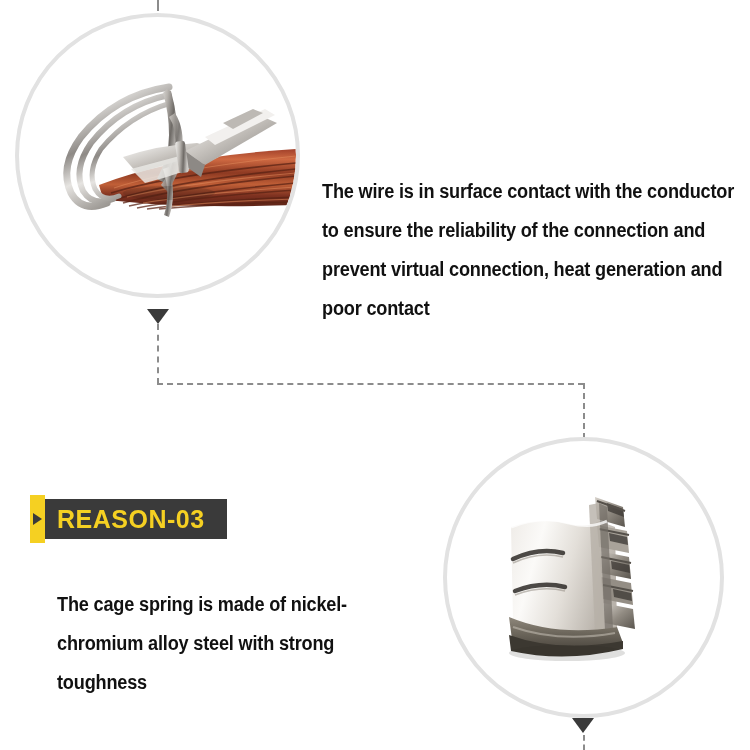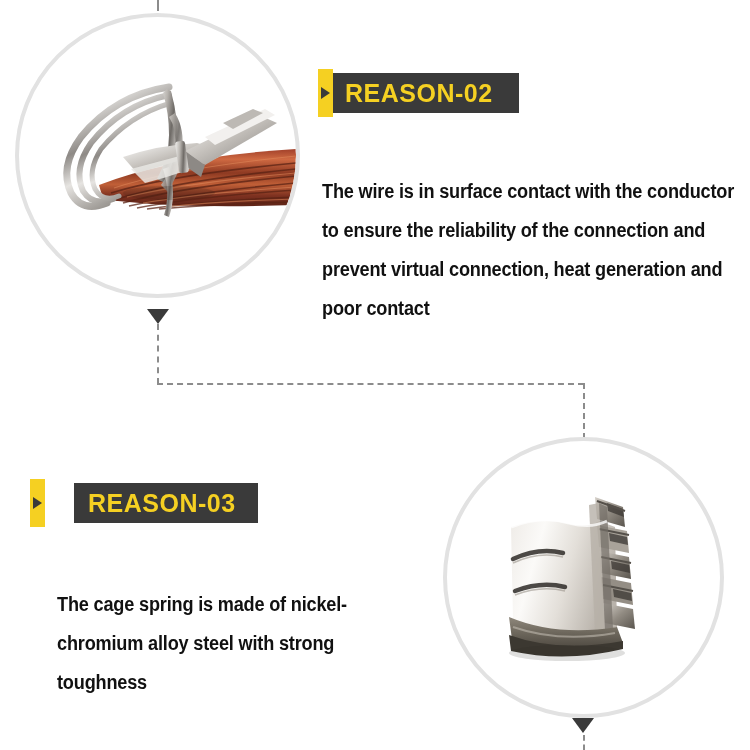--- a/index.html
+++ b/index.html
@@ -110,21 +110,21 @@
   .badge-label {
     color: #f5d022;
     font-family: "Liberation Sans", sans-serif;
     font-weight: bold;
     font-size: 25px;
     letter-spacing: 0.5px;
     white-space: nowrap;
   }
   #badge-02 { left: 318px; top: 73px; }
   #badge-02 .badge-box { padding-right: 26px; }
-  #badge-03 { left: 30px; top: 483px; gap: 31px; }
+  #badge-03 { left: 30px; top: 499px; }
 
   
   .body-text {
     position: absolute;
     color: #111111;
     font-family: "Liberation Sans", sans-serif;
     font-weight: bold;
     font-size: 19.5px;
     line-height: 39px;
     letter-spacing: -0.2px;
@@ -221,28 +221,20 @@
         <ellipse cx="150" cy="176" rx="46" ry="7" fill="#2a1a12" opacity="0.18"></ellipse>
       </svg>
     </div>
   </div>
 
   <div class="tri-down" id="tri-top"></div>
   <div class="dash-v" id="dash-seg-1"></div>
   <div class="dash-h" id="dash-seg-2"></div>
   <div class="dash-v" id="dash-seg-3"></div>
 
-  <div class="badge" id="badge-02">
-    <div class="badge-bar">
-      <span class="play"></span>
-    </div>
-    <div class="badge-box">
-      <span class="badge-label">REASON-02</span>
-    </div>
-  </div>
 
   <div class="body-text" id="text-02">The wire is in surface contact with the conductor to ensure the reliability of the connection and prevent virtual connection, heat generation and poor contact</div>
 
   <div class="badge" id="badge-03">
     <div class="badge-bar">
       <span class="play"></span>
     </div>
     <div class="badge-box">
       <span class="badge-label">REASON-03</span>
     </div>

